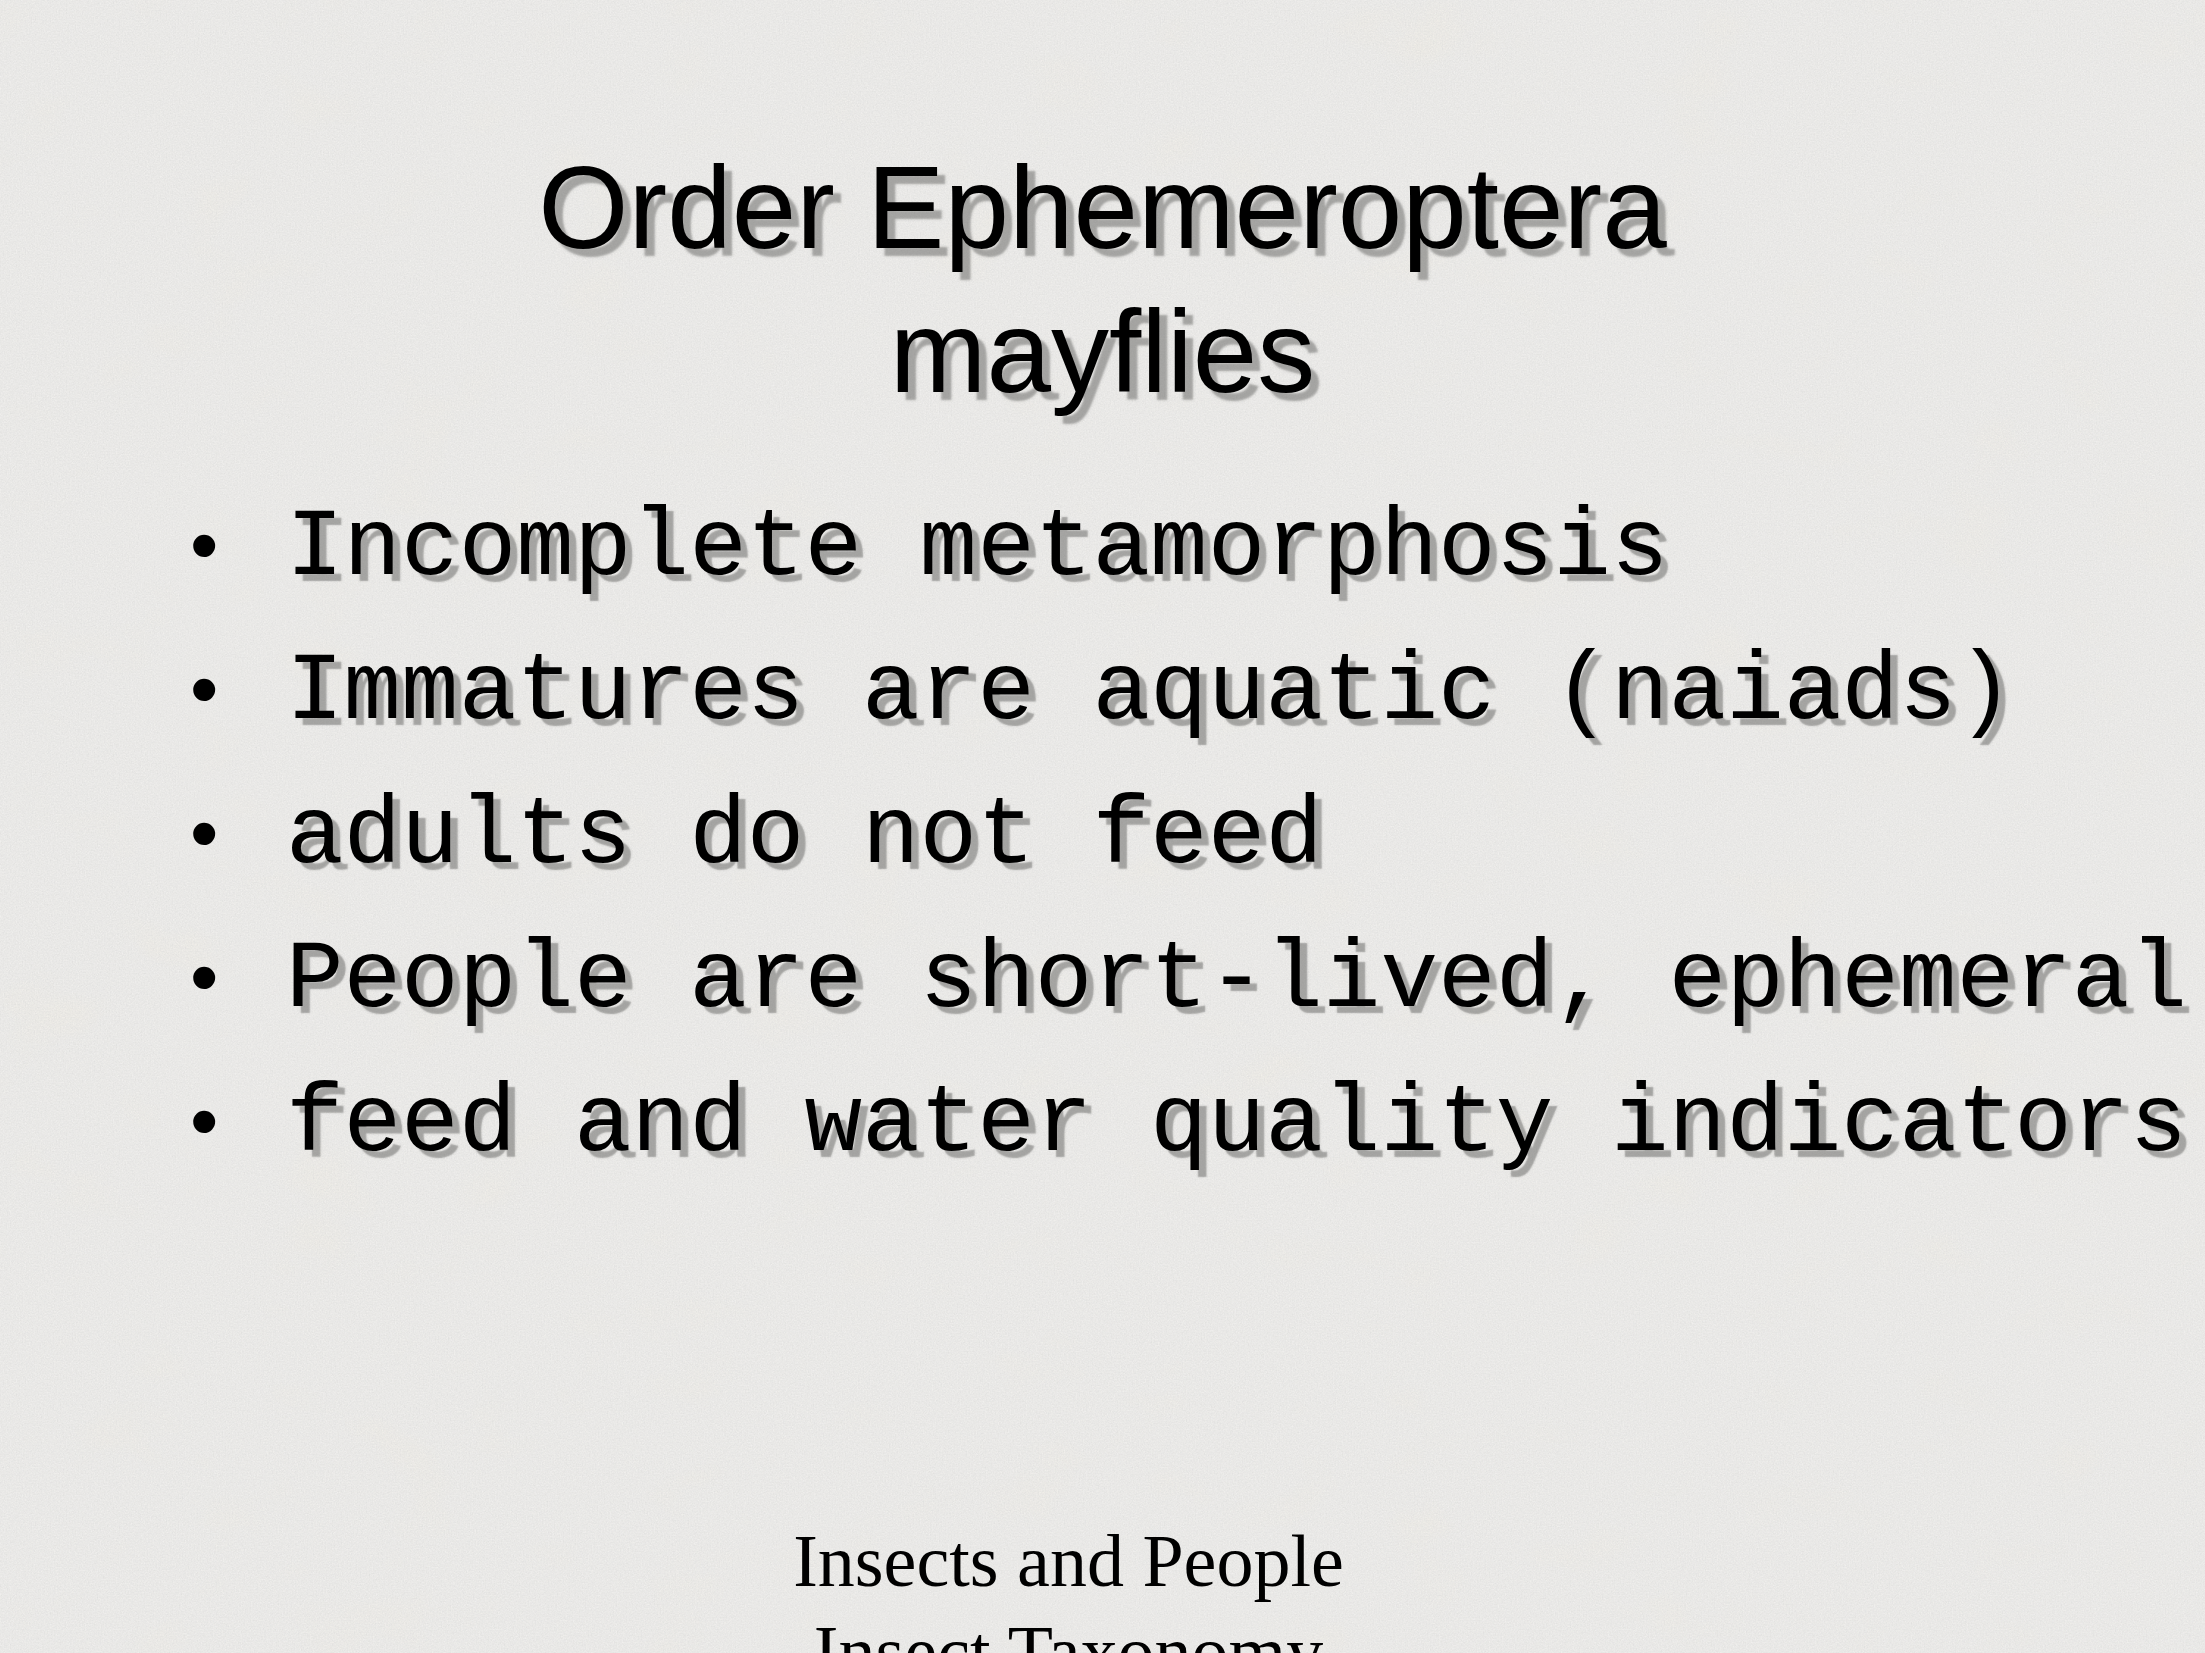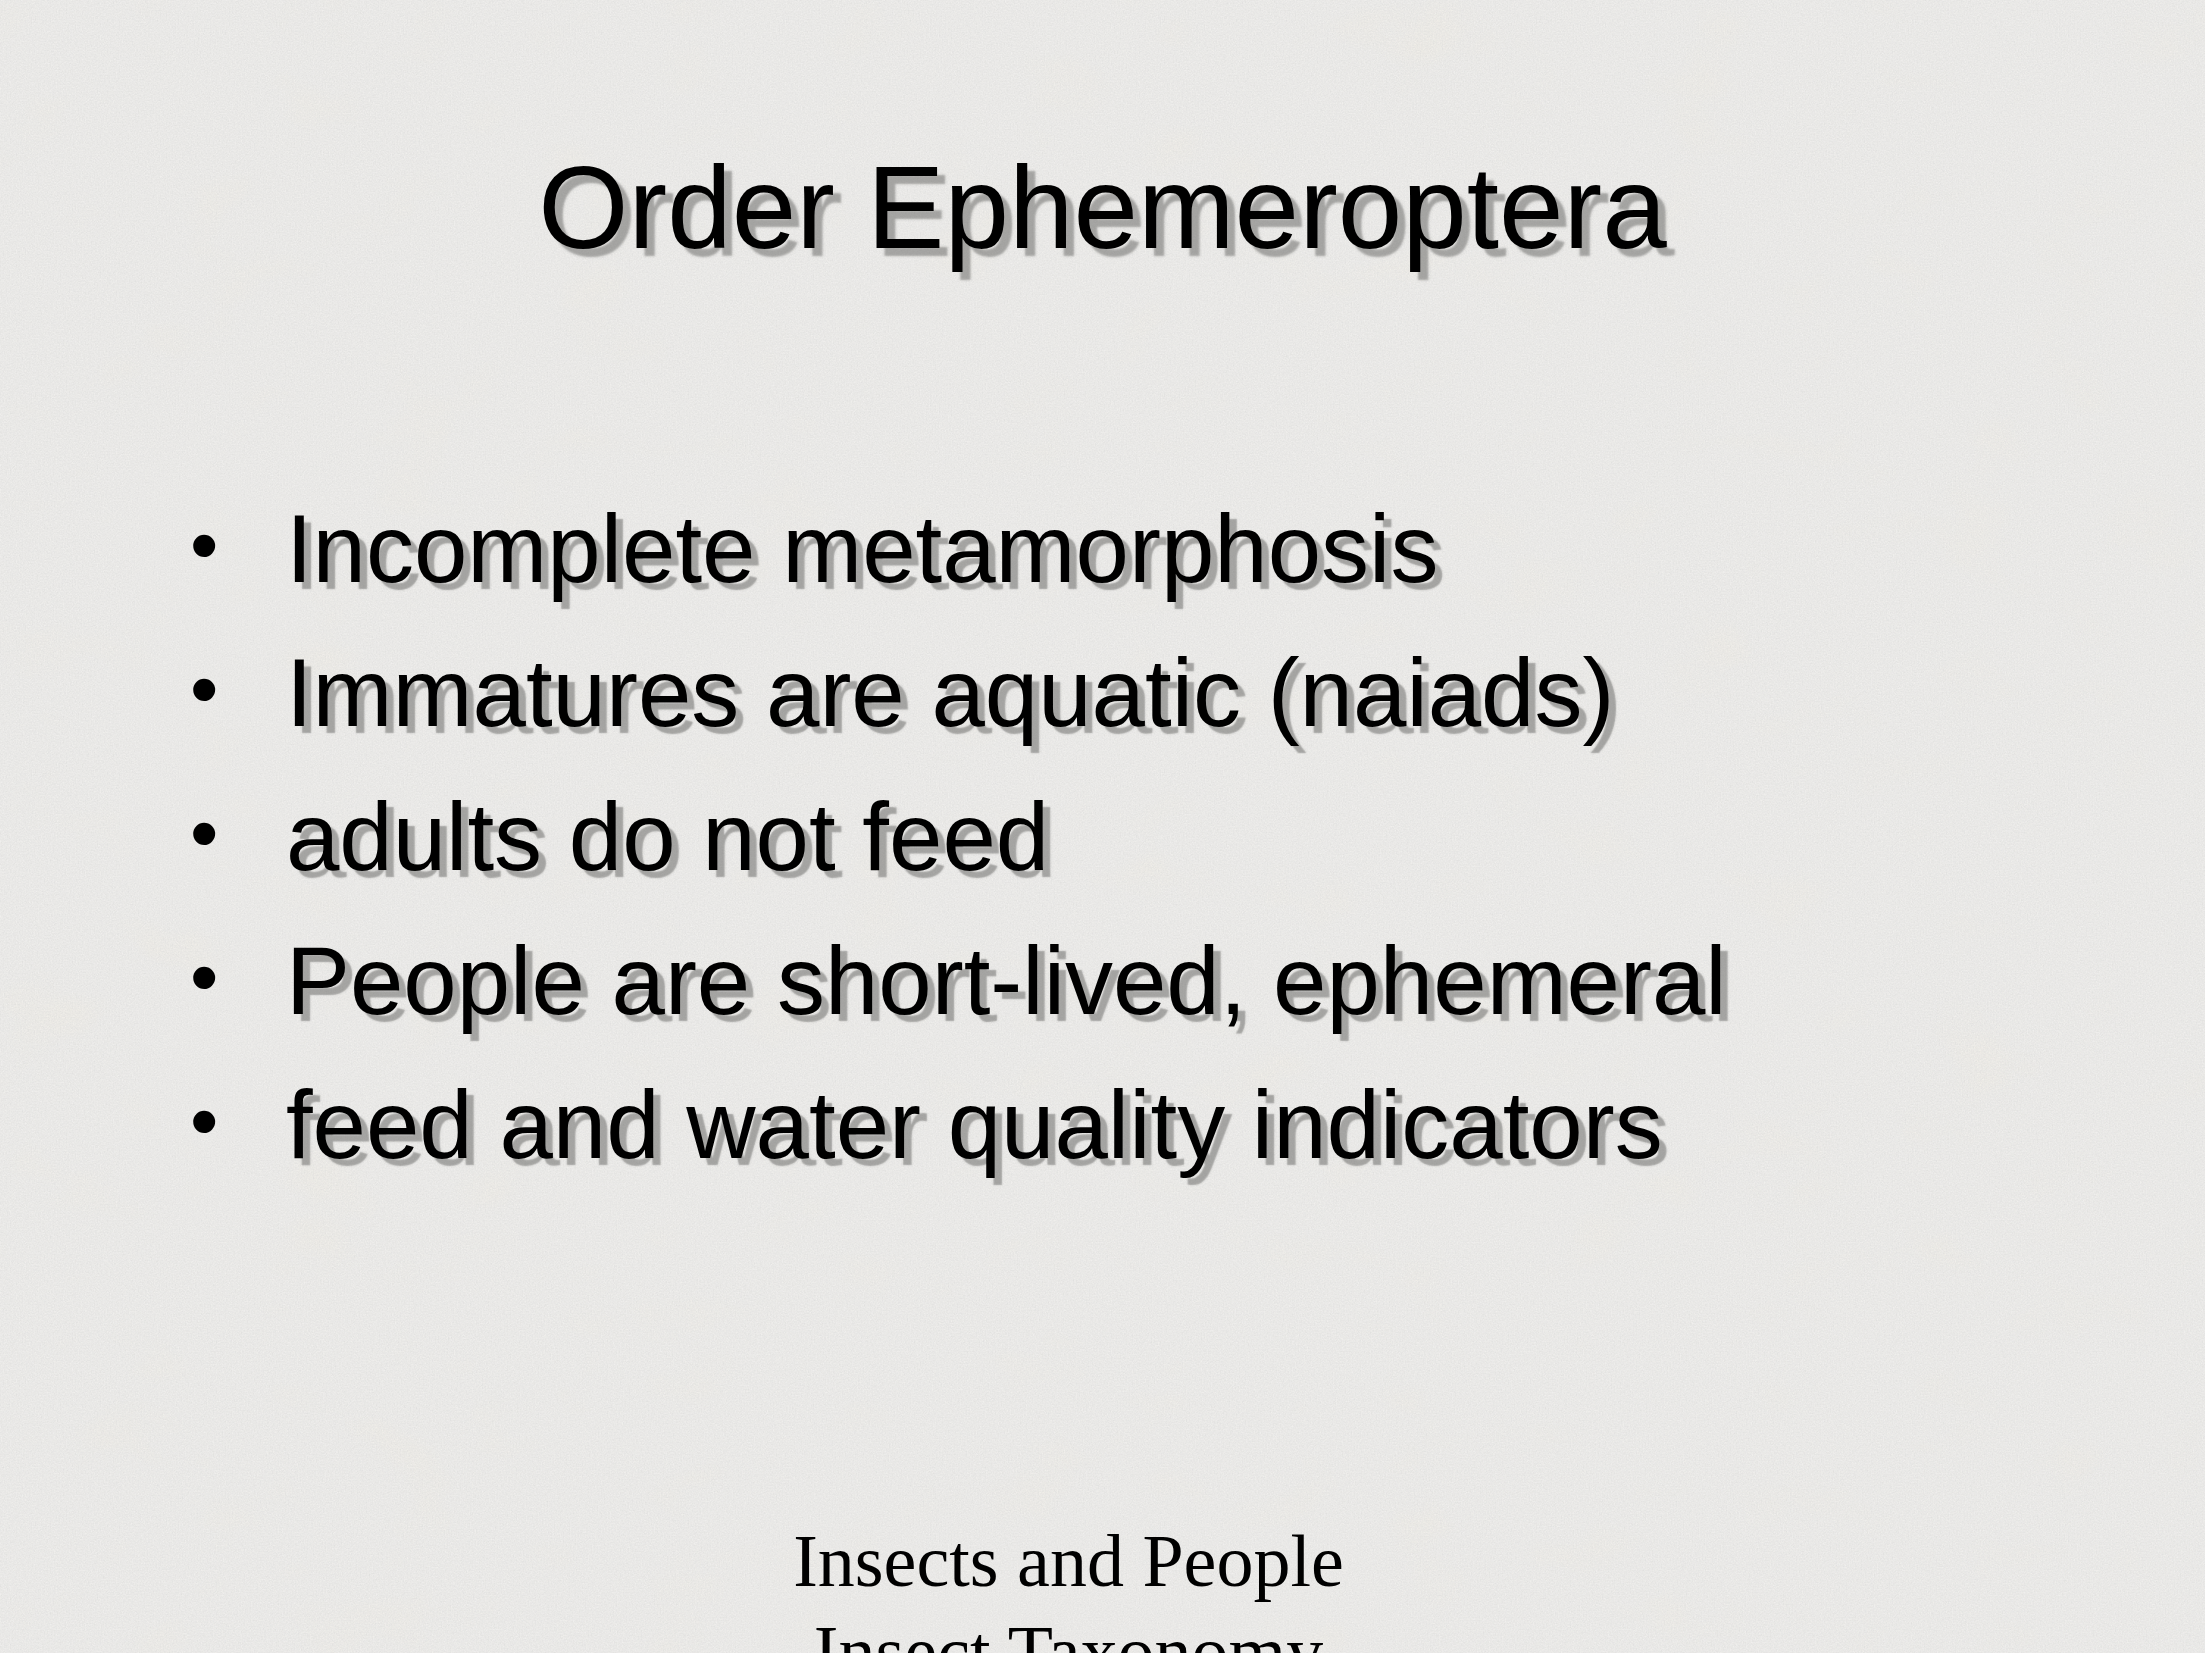--- a/index.html
+++ b/index.html
@@ -65,21 +65,21 @@
     flex: 0 0 96px;
     width: 96px;
     font-size: 81px;
     line-height: 115px;
     padding-left: 5.9px;
     position: relative;
     top: -2.9px;
     text-shadow: none;
   }
   .bullet-lines { flex: 1 1 auto; min-width: 0; }
-  .bullet-line { display: block; white-space: nowrap; }
+  .bullet-line { display: block; white-space: nowrap; font-family: Liberation Mono, monospace; }
   .footer-block {
     position: absolute;
     top: 1516px;
     left: 0;
     width: 2205px;
     margin-left: -34px;
     text-align: center;
     font-family: "Liberation Serif", "DejaVu Serif", serif;
     font-size: 74px;
     line-height: 91px;
@@ -105,20 +105,21 @@
     </defs>
     <rect width="3000" height="2250" fill="#f0efed"></rect>
     <rect width="3000" height="2250" filter="url(#blotch)" opacity="0.5"></rect>
     <rect width="3000" height="2250" filter="url(#grain)" opacity="0.85"></rect>
   </svg>
 
   <div class="content">
 
     <header class="title-block">
       <span class="title-line">Order Ephemeroptera</span>
+      <span class="title-line">mayflies</span>
     </header>
 
     <ul class="bullet-list">
 
       <li class="bullet-item">
         <span class="bullet-dot">•</span>
         <span class="bullet-lines">
           <span class="bullet-line">Incomplete metamorphosis</span>
         </span>
       </li>

